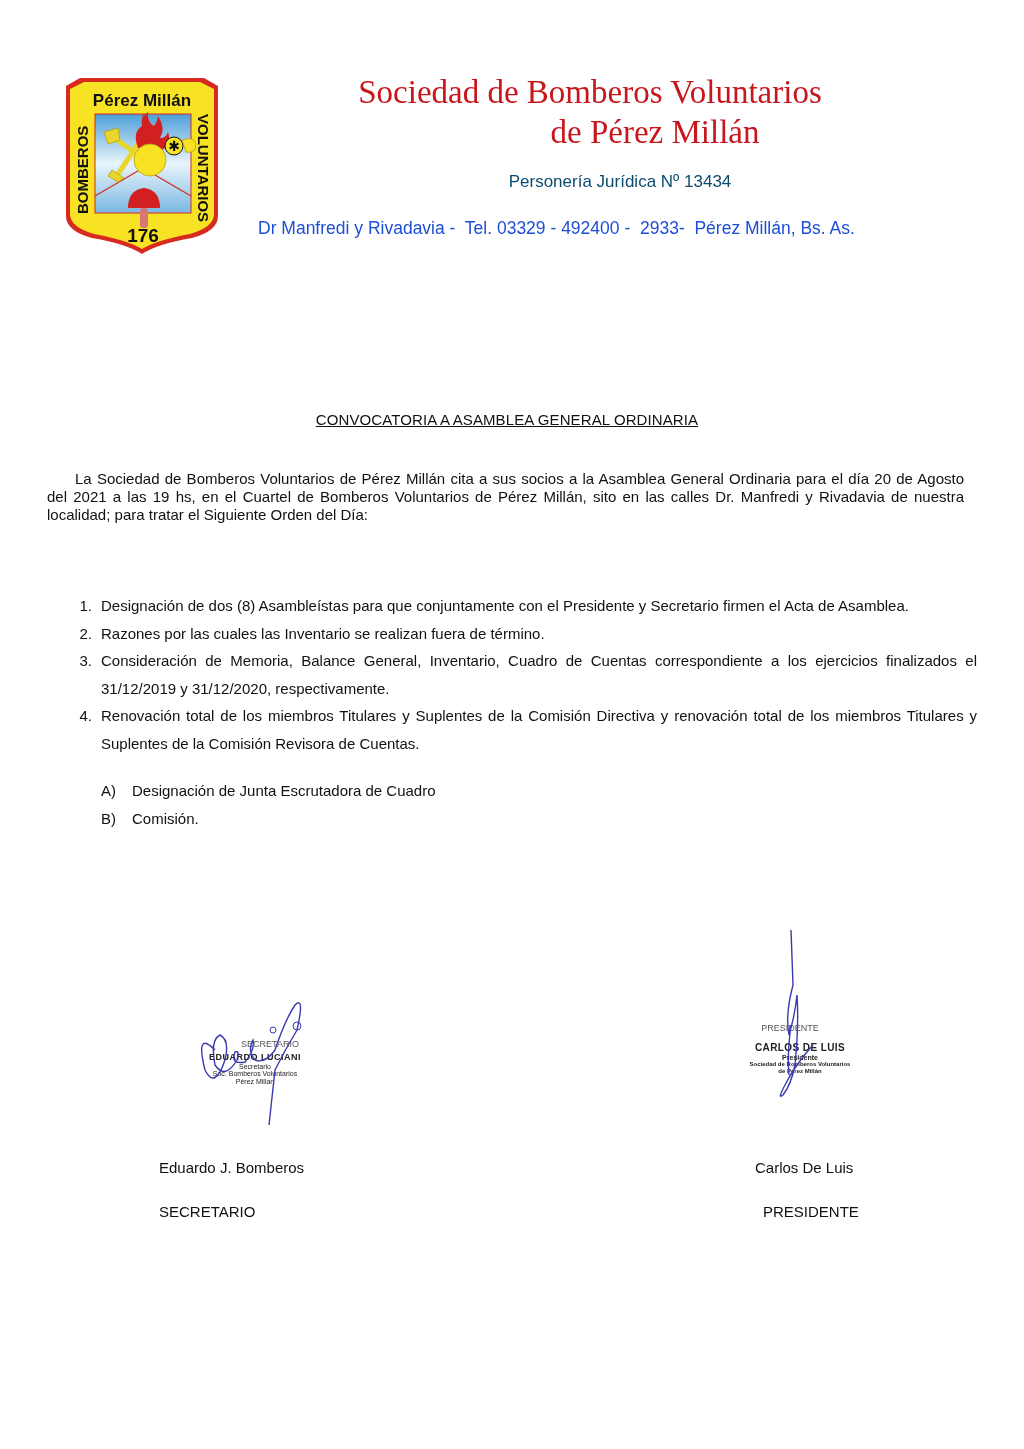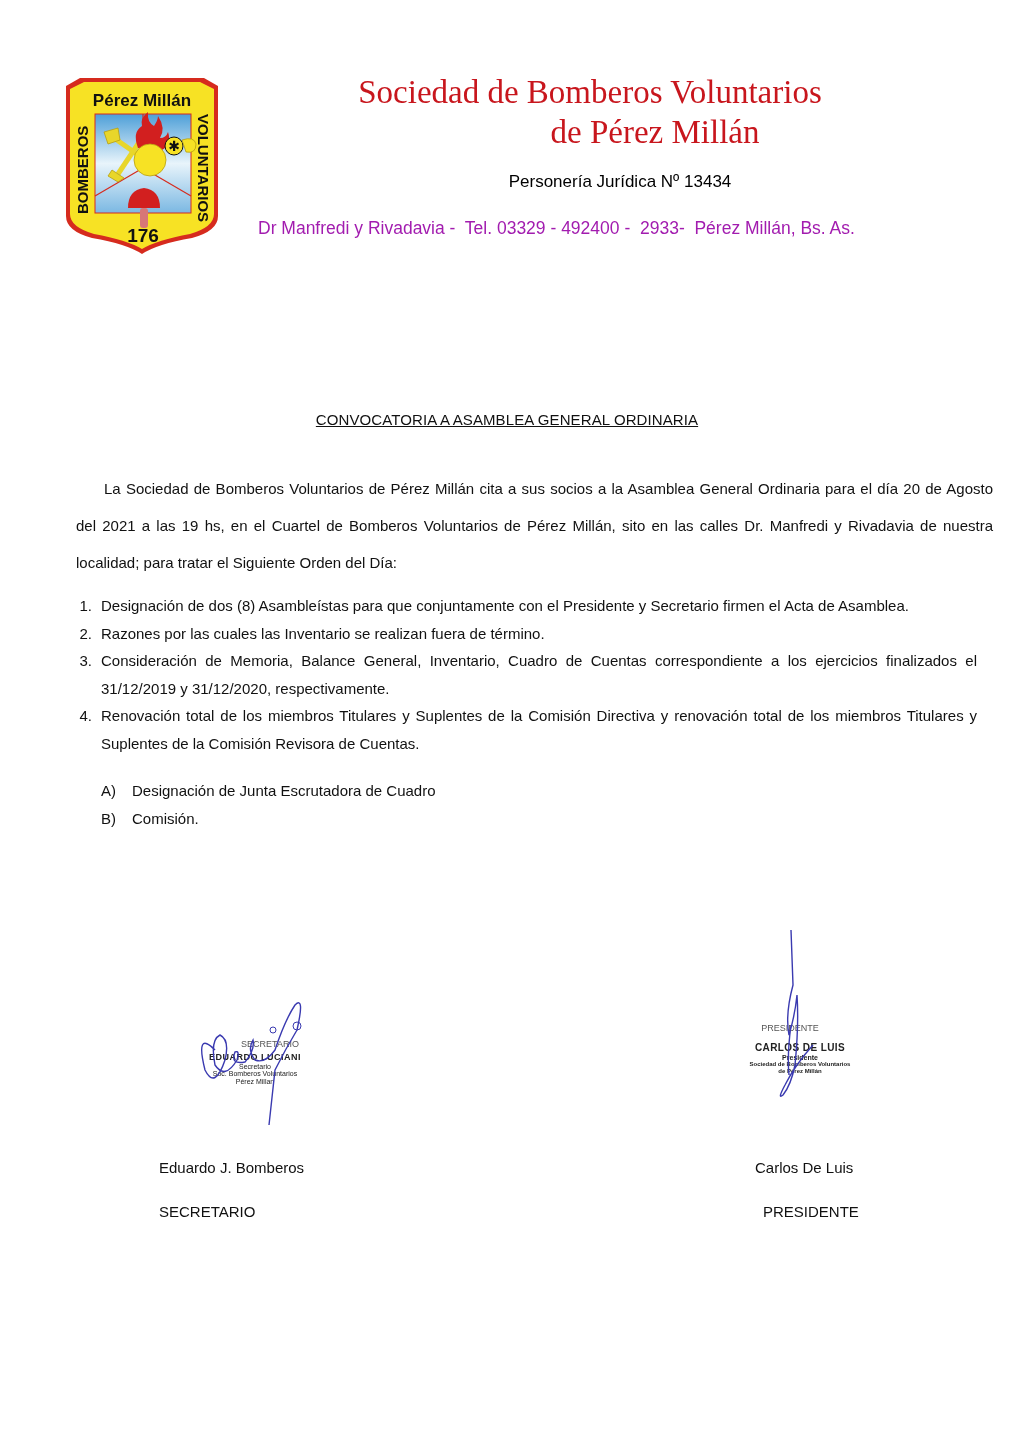--- a/index.html
+++ b/index.html
@@ -4,27 +4,27 @@
   <style>
     html, body { margin: 0; padding: 0; background: #ffffff; }
     body { width: 1024px; height: 1449px; position: relative; overflow: hidden; font-family: "Liberation Sans", sans-serif; color: #111; }
     .abs { position: absolute; }
 
     
     .logo { left: 62px; top: 66px; width: 160px; height: 190px; }
     .org-title { left: 250px; top: 72px; width: 680px; text-align: center; font-family: "Liberation Serif", serif; color: #c8161d; font-size: 33px; line-height: 40px; }
     .org-title .l1 { display: block; padding-left: 0; }
     .org-title .l2 { display: block; padding-left: 130px; }
-    .reg { left: 250px; top: 172px; width: 680px; text-align: center; font-size: 17px; color: #000000; padding-left: 60px; box-sizing: border-box; }
-    .addr { left: 258px; top: 218px; width: 720px; font-size: 17.5px; color: #a21caf; white-space: pre; }
+    .reg { left: 250px; top: 172px; width: 680px; text-align: center; font-size: 17px; color: #0c4a6e; padding-left: 60px; box-sizing: border-box; }
+    .addr { left: 258px; top: 218px; width: 720px; font-size: 17.5px; color: #1d4ed8; white-space: pre; }
 
     
     .doc-font { font-family: "Liberation Sans", sans-serif; font-size: 15px; color: #111; }
     .heading { left: 0; width: 1014px; top: 411px; text-align: center; text-decoration: underline; font-size: 15px; letter-spacing: 0.1px; }
-    .para { left: 76px; top: 470px; width: 917px; line-height: 37px; text-align: justify; }
+    .para { left: 47px; top: 470px; width: 917px; line-height: 18px; text-align: justify; }
     .para .indent { display: inline-block; width: 28px; }
     .list { left: 60px; top: 592px; width: 917px; margin: 0; padding: 0; list-style: none; }
     .list li { position: relative; padding-left: 41px; line-height: 27.5px; text-align: justify; margin-bottom: 0; }
     .list li .num { position: absolute; left: 38px; width: 0; }
     .list li .num span { position: absolute; right: 6px; }
     .list .txt { display: block; padding-left: 0; margin-left: 0; }
     .sub { list-style: none; margin: 0; padding: 0; }
     .sub li { padding-left: 72px; position: relative; }
     .sub li .sl { position: absolute; left: 41px; }
     .sig-name { font-size: 15px; }

